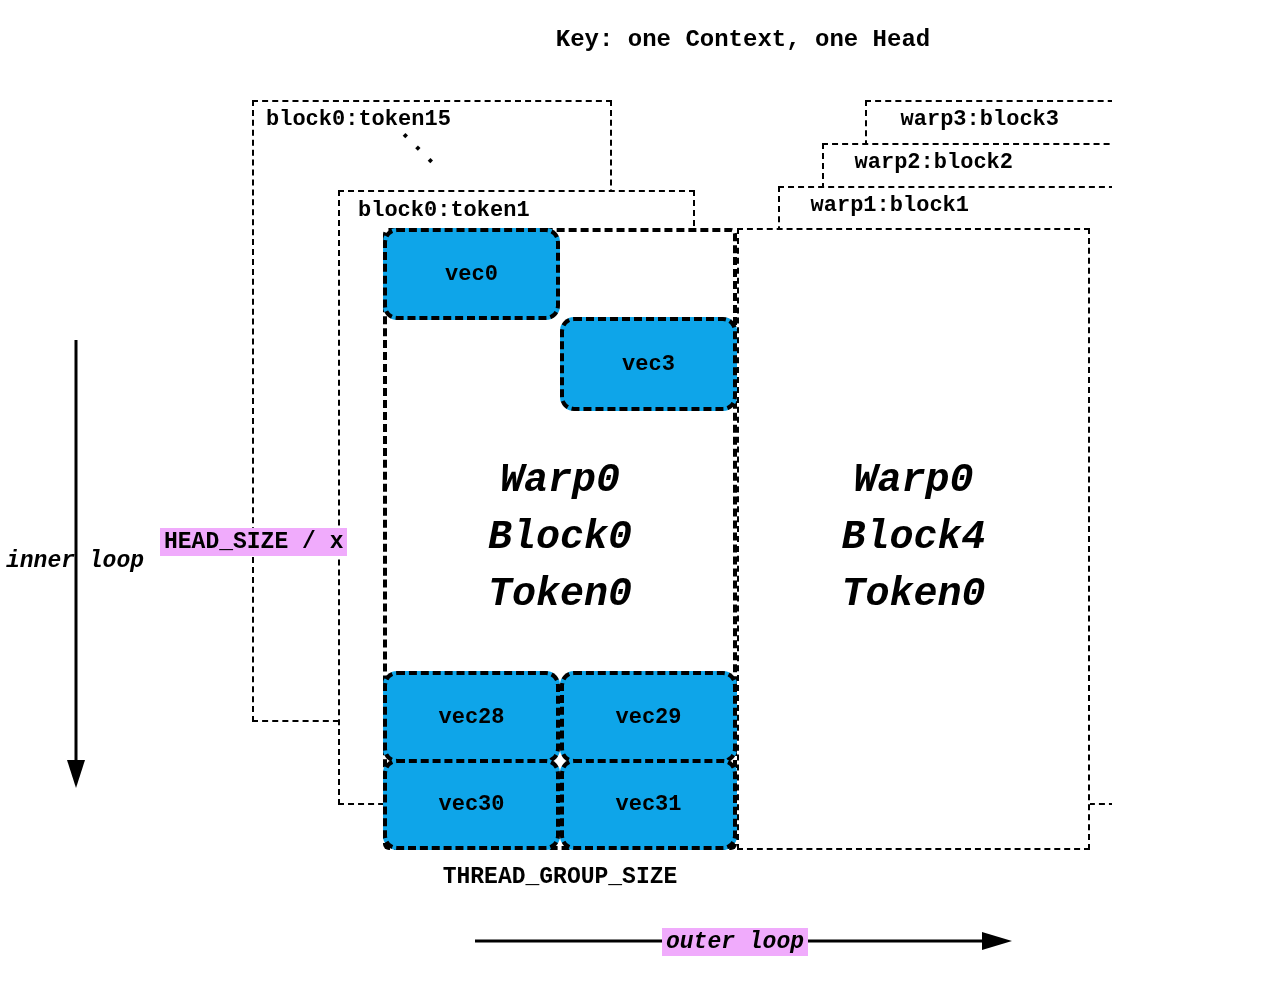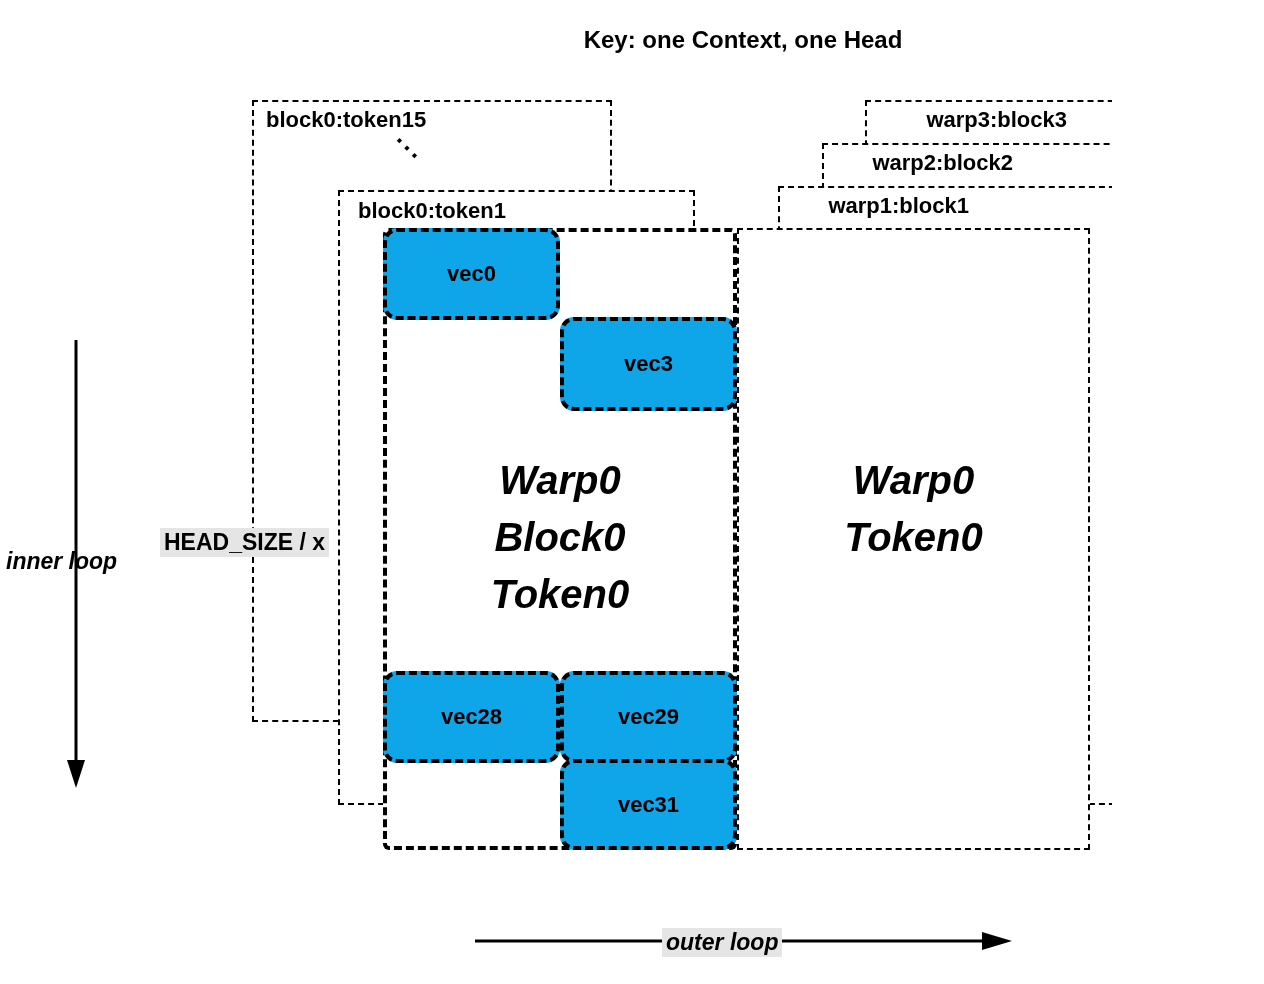--- a/index.html
+++ b/index.html
@@ -1,35 +1,35 @@
 <!DOCTYPE html>
 <html><head>
 <meta charset="utf-8">
 <style>
   html,body { margin:0; padding:0; background:#fff; }
   .canvas {
     position:relative; width:1112px; height:984px; background:#fff;
-    font-family:Liberation Sans, sans-serif; color:#000;
+    font-family:Liberation Mono, monospace; color:#000;
     overflow:hidden;
   }
   .box { position:absolute; background:#fff; border:2px dashed #000; box-sizing:border-box; }
   .box.thick { border:4px dashed #000; border-radius:6px; background:#fff; }
   .cell {
     position:absolute; background:#0ea5e9; border:4px dashed #000; border-radius:14px;
     box-sizing:border-box; display:flex; align-items:center; justify-content:center;
     font-weight:bold; font-size:22px;
   }
   .boxlabel { position:absolute; font-weight:bold; font-size:22px; white-space:nowrap; }
   .big {
     position:absolute; text-align:center; font-weight:bold; font-style:italic;
     font-size:40px; line-height:57px;
   }
   .ann { position:absolute; font-weight:bold; font-size:23px; white-space:nowrap; }
   .ann.italic { font-style:italic; }
-  .whitebg { background:#e5e5e5; padding:1px 4px; }
+  .whitebg { background:#f0abfc; padding:1px 4px; }
   .title { position:absolute; font-weight:bold; font-size:24px; text-align:center; }
   .dots {
     position:absolute; font-weight:bold; font-size:26px; letter-spacing:2px;
     transform:rotate(45deg); transform-origin:center;
   }
   svg.arrow { position:absolute; display:block; }
 </style>
 </head>
 <body>
 
@@ -39,55 +39,58 @@
 
   <div class="box" style="left:252px; top:100px; width:360px; height:622px; z-index:1;"></div>
   <div class="boxlabel" style="left:266px; top:107px; z-index:3;">block0:token15</div>
 
   <div class="dots" style="left:392px; top:134px; z-index:3;">···</div>
 
   <div class="box" style="left:338px; top:190px; width:357px; height:615px; z-index:2;"></div>
   <div class="boxlabel" style="left:358px; top:198px; z-index:3;">block0:token1</div>
 
   <div class="box" style="left:865px; top:100px; width:360px; height:620px; z-index:1;"></div>
-  <div class="boxlabel" style="right:45px; top:107px; z-index:3;">warp3:block3</div>
+  <div class="boxlabel" style="right:53px; top:107px; z-index:3;">warp3:block3</div>
 
   <div class="box" style="left:822px; top:143px; width:358px; height:617px; z-index:2;"></div>
   <div class="boxlabel" style="right:99px; top:150px; z-index:3;margin-left:28px;">warp2:block2</div>
 
   <div class="box" style="left:778px; top:186px; width:357px; height:619px; z-index:3;"></div>
   <div class="boxlabel" style="right:143px; top:193px; z-index:4;">warp1:block1</div>
 
   <div class="box" style="left:737px; top:228px; width:353px; height:622px; z-index:4;"></div>
   <div class="big" style="left:737px; top:452px; width:353px; z-index:6;">
     <div>Warp0</div>
+    <div>Block4</div>
     <div>Token0</div>
   </div>
 
   <div class="box thick" style="left:383px; top:228px; width:354px; height:622px; z-index:5;"></div>
   <div class="big" style="left:383px; top:452px; width:354px; z-index:6;">
     <div>Warp0</div>
     <div>Block0</div>
     <div>Token0</div>
   </div>
 
   <div class="cell" style="left:383px; top:228px; width:177px; height:92px; z-index:6;">vec0</div>
   <div class="cell" style="left:560px; top:317px; width:177px; height:94px; z-index:6;">vec3</div>
 
   <div class="cell" style="left:383px; top:671px; width:177px; height:92px; z-index:6;">vec28</div>
   <div class="cell" style="left:560px; top:671px; width:177px; height:92px; z-index:6;">vec29</div>
+  <div class="cell" style="left:383px; top:759px; width:177px; height:91px; z-index:6;">vec30</div>
   <div class="cell" style="left:560px; top:759px; width:177px; height:91px; z-index:6;">vec31</div>
 
   <svg class="arrow" style="left:60px; top:336px; z-index:4;" width="32" height="456" viewBox="0 0 32 456">
     <line x1="16" y1="4" x2="16" y2="424" stroke="#000" stroke-width="3"></line>
     <polygon points="7,424 25,424 16,452" fill="#000"></polygon>
   </svg>
   <div class="ann italic" style="left:6px; top:548px; z-index:4;">inner loop</div>
   <div class="ann whitebg" style="left:160px; top:528px; z-index:4;">HEAD_SIZE / x</div>
 
+  <div class="ann" style="left:383px; top:864px; width:354px; text-align:center; z-index:6;">THREAD_GROUP_SIZE</div>
 
   <svg class="arrow" style="left:470px; top:924px; z-index:4;" width="545" height="34" viewBox="0 0 545 34">
     <line x1="5" y1="17" x2="512" y2="17" stroke="#000" stroke-width="3"></line>
     <polygon points="512,8 512,26 542,17" fill="#000"></polygon>
   </svg>
   <div class="ann italic whitebg" style="left:662px; top:928px; z-index:5;">outer loop</div>
 
 </div>
 
 </body></html>

